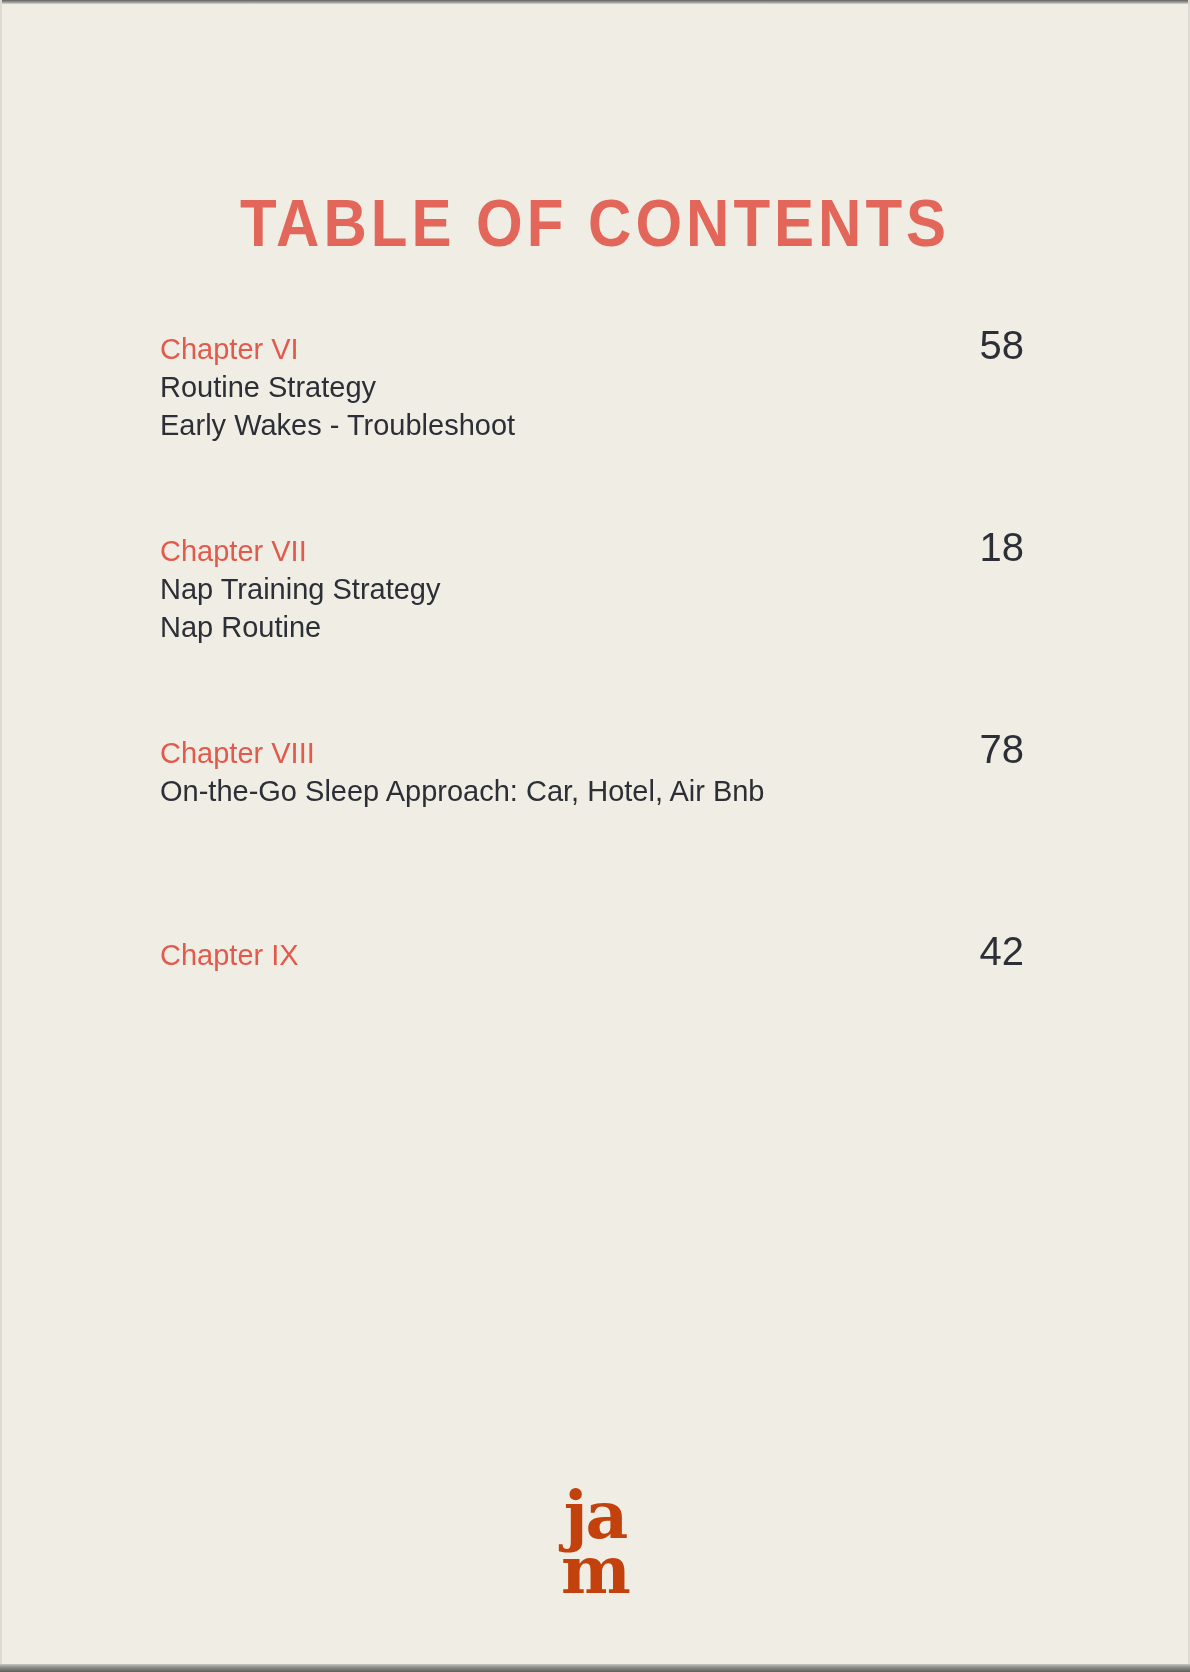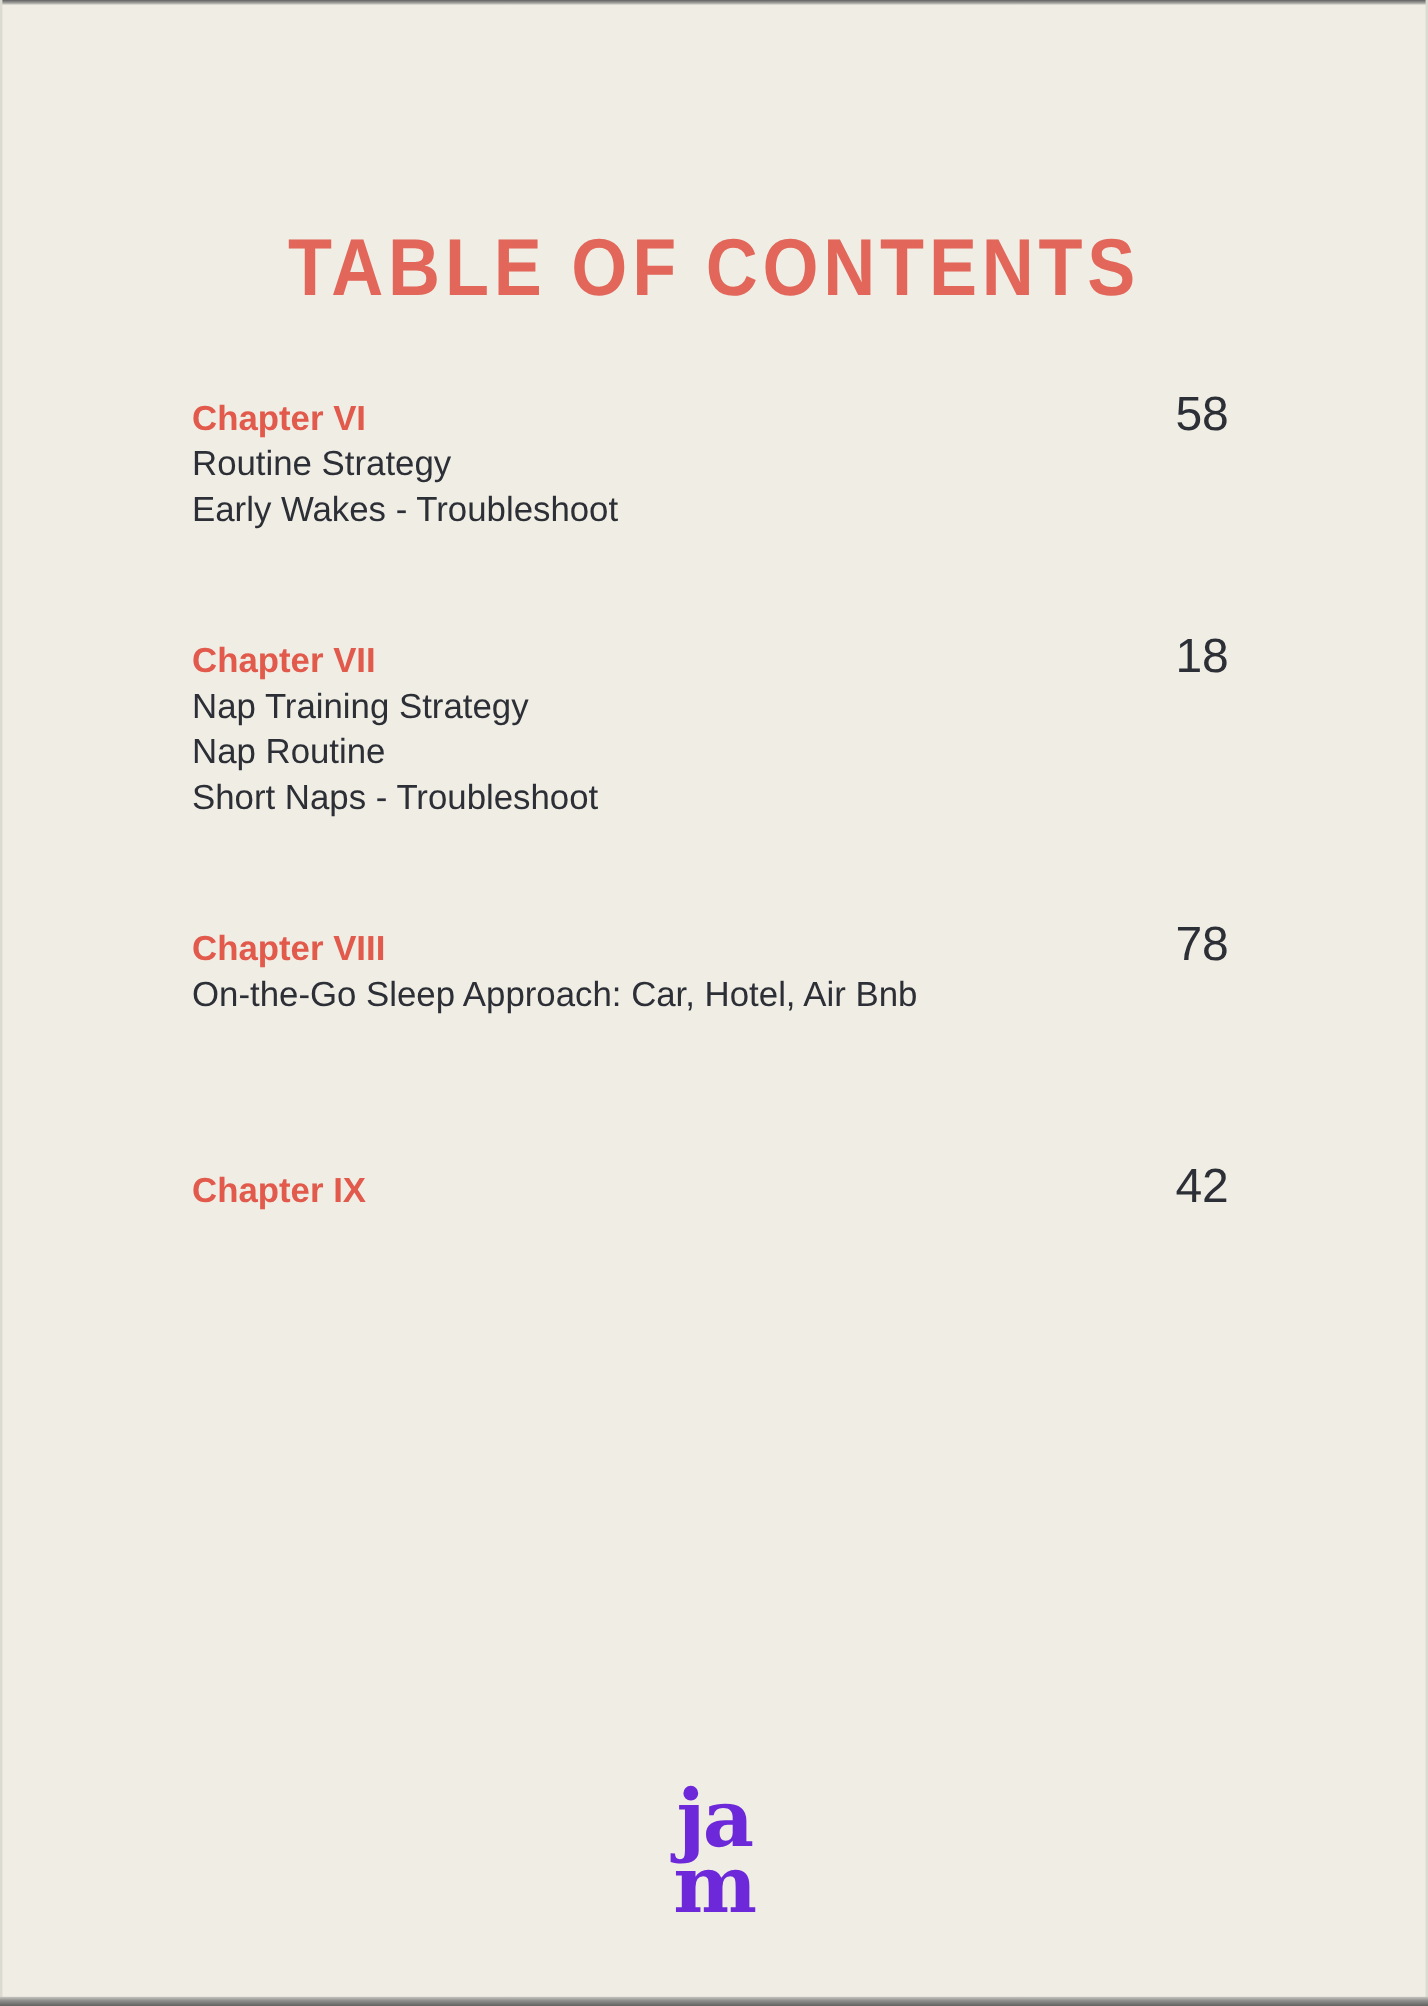--- a/index.html
+++ b/index.html
@@ -39,35 +39,35 @@
   .toc {
     position: absolute; top: 286px; left: 160px; width: 864px;
   }
   .entry { margin-bottom: 44px; }
   .entry:nth-child(3) { margin-bottom: 82px; }
   .entry-head {
     display: flex; justify-content: space-between; align-items: baseline;
     line-height: 38px;
   }
   .chapter {
-    font-size: 29px; font-weight: bold; color: #e25a4c; margin-top: 44px;
+    font-size: 29px; font-weight: normal; color: #e25a4c; margin-top: 44px;
   }
   .pagenum {
     font-size: 40px; font-weight: normal; color: #2d2f36;
   }
   .items {
     font-size: 29px; color: #2d2f36; line-height: 38px;
     max-width: 760px;
   }
   .logo {
     position: absolute; top: 1486px; left: 0; width: 1190px;
     text-align: center;
     font-family: "DejaVu Serif", serif;
     font-weight: bold;
-    color: #6d28d9;
+    color: #c2410c;
     letter-spacing: -2px;
   }
   .logo-line1 { font-size: 66px; line-height: 58px; }
   .logo-line2 { font-size: 66px; line-height: 52px; }
 </style>
 </head>
 <body>
 
 <div class="page-edge-top"></div>
 <div class="page-edge-left"></div>
@@ -89,21 +89,20 @@
   </div>
 
   <div class="entry">
     <div class="entry-head">
       <span class="chapter">Chapter VII</span>
       <span class="pagenum">18</span>
     </div>
     <div class="items">
         <div>Nap Training Strategy</div>
         <div>Nap Routine</div>
-        <div>Short Naps - Troubleshoot</div>
       </div>
   </div>
 
   <div class="entry">
     <div class="entry-head">
       <span class="chapter">Chapter VIII</span>
       <span class="pagenum">78</span>
     </div>
     <div class="items">
         <div>On-the-Go Sleep Approach: Car, Hotel, Air Bnb</div>

